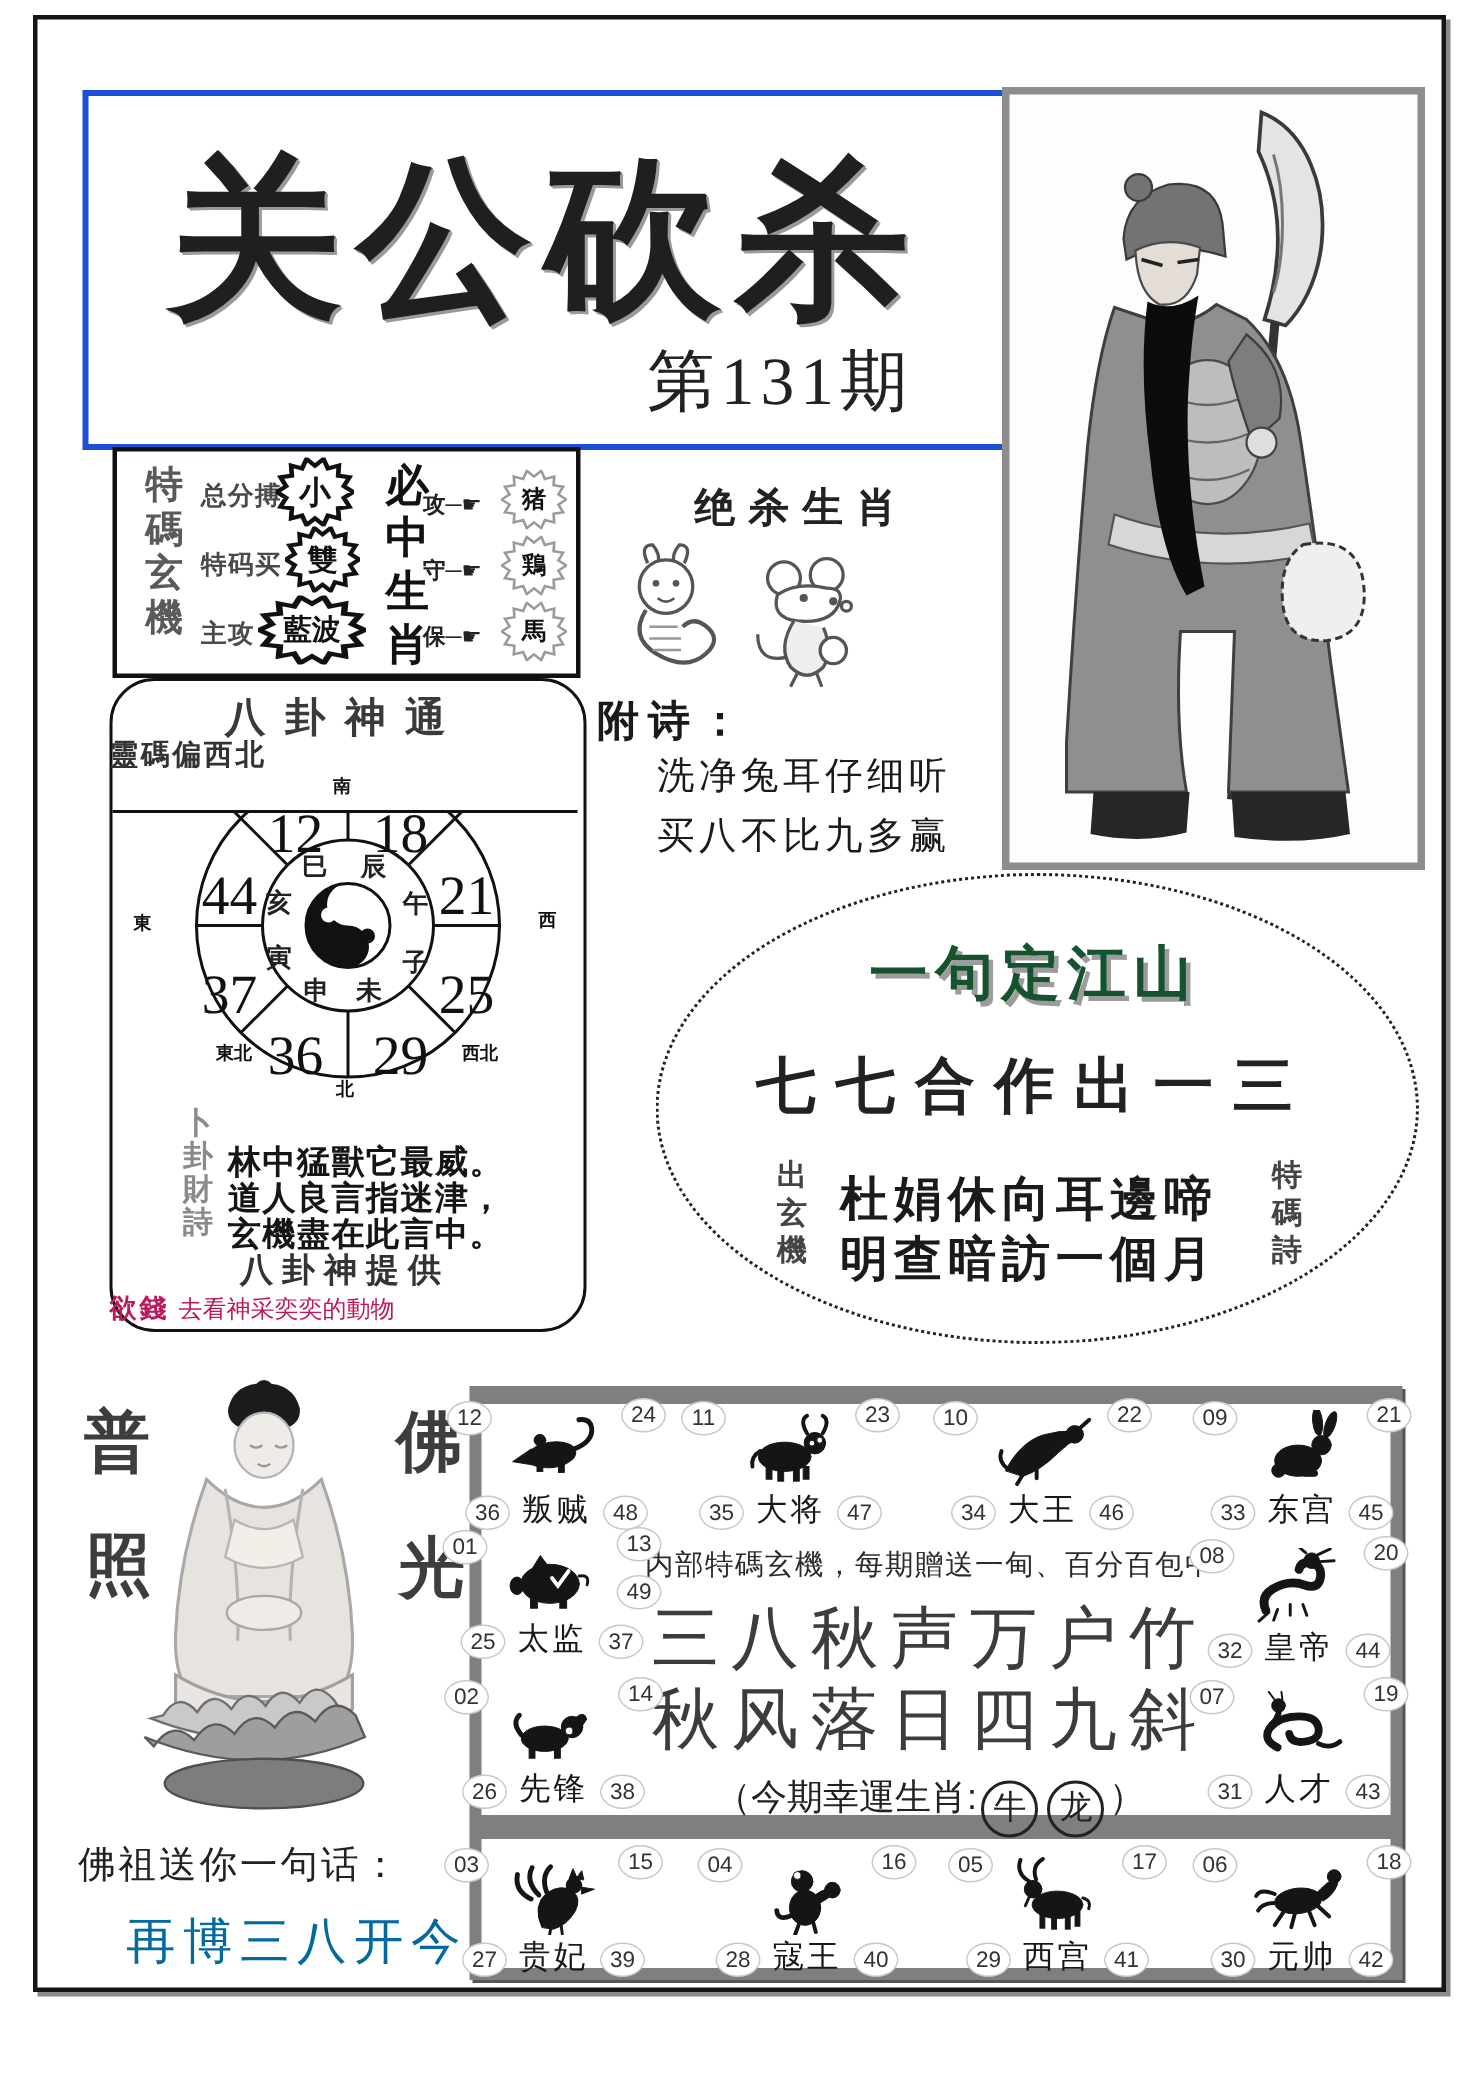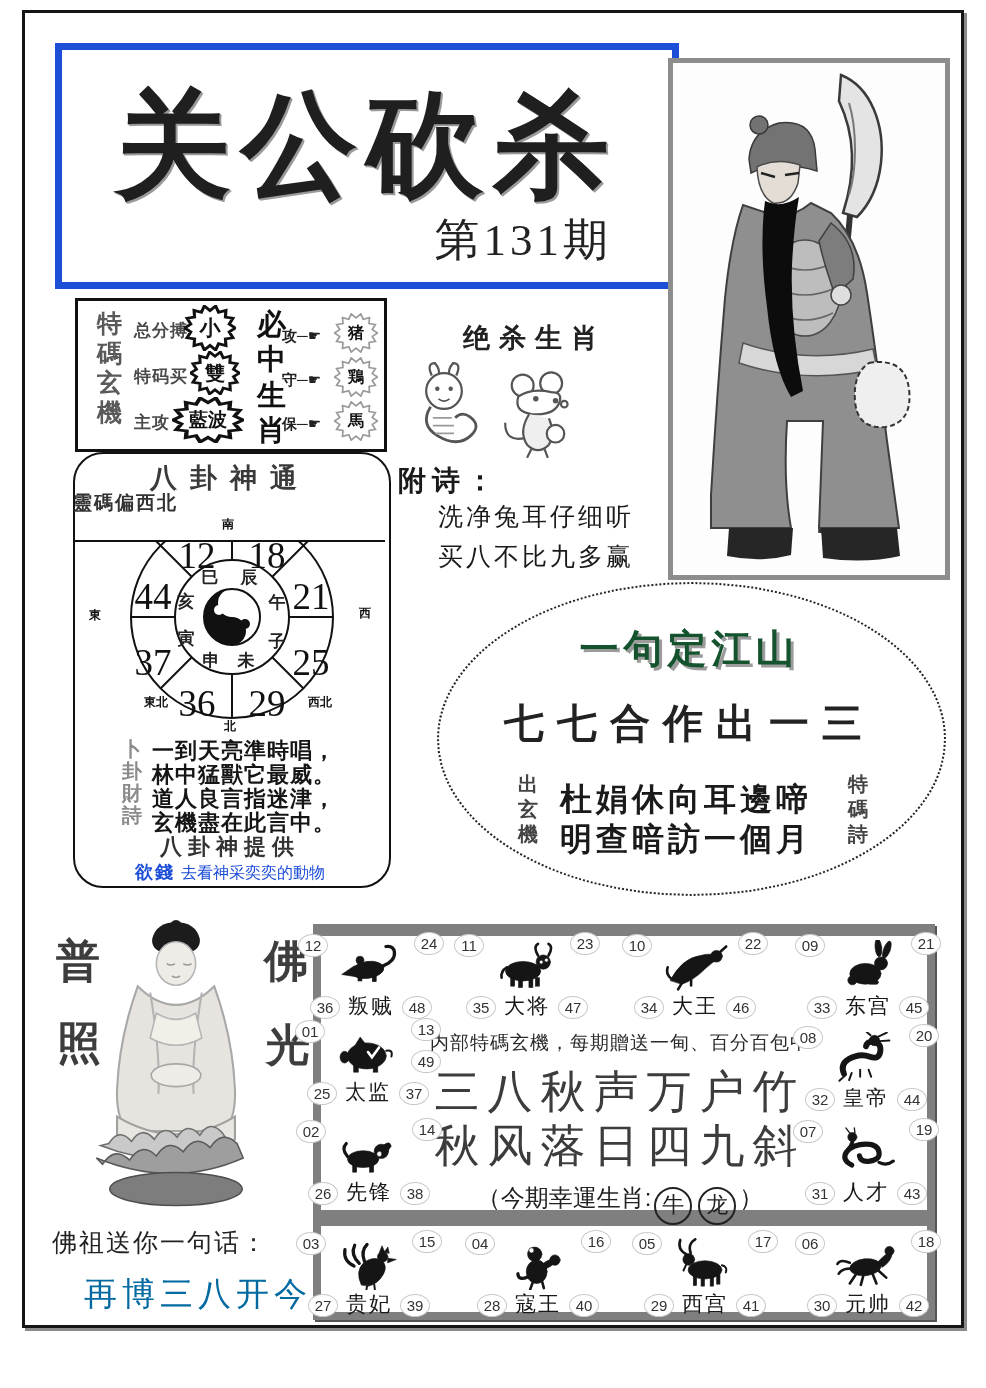--- a/index.html
+++ b/index.html
@@ -3,21 +3,21 @@
 <meta charset="utf-8">
 <style>
   html,body{margin:0;padding:0;background:#fff}
   .page{position:relative;width:986px;height:1388px;background:#fff;overflow:hidden;
         font-family:"Liberation Sans","DejaVu Sans",sans-serif;color:#111}
   .ab{position:absolute}
   .serif{font-family:"Liberation Serif","DejaVu Serif",serif}
   
   .frame{left:22px;top:10px;width:936px;height:1312px;border:3px solid #151515;box-shadow:3px 3px 0 #8a8a8a}
   
-  .titlebox{left:55px;top:43px;width:610px;height:232px;border:7px solid #1d4ed8}
+  .titlebox{left:55px;top:60px;width:610px;height:232px;border:4px solid #1d4ed8}
   .bigtitle{left:0;top:18px;width:100%;text-align:center;font-size:116px;font-weight:bold;
             letter-spacing:10px;color:#1f1f1f;text-shadow:2px 2px 0 #9a9a9a,1px 1px 0 #555;
             font-family:"Liberation Serif","DejaVu Serif",serif}
   .issue{right:60px;bottom:12px;font-size:45px;color:#222;letter-spacing:4px}
   
   .ggbox{left:668px;top:58px;width:272px;height:512px;border:5px solid #8d8d8d;background:#fdfdfd}
   
   .mbox{left:75px;top:298px;width:306px;height:148px;border:3px solid #111}
   .vert{word-break:break-all;text-align:right;line-height:1.18}
   .mtitle{left:8px;top:8px;width:34px;font-size:25px;font-weight:bold;color:#5a5a5a}
@@ -36,21 +36,21 @@
   .btitle{left:73px;top:460px;width:314px;text-align:center;font-size:27px;font-weight:bold;
           letter-spacing:13px;color:#3a3a3a;font-family:"Liberation Serif","DejaVu Serif",serif}
   .bsub{left:73px;top:490px;width:314px;text-align:left;font-size:19px;font-weight:bold;color:#333;letter-spacing:2px}
   .dir{font-size:12px;font-weight:bold;color:#111}
   .clipline{left:75px;top:540px;width:310px;border-top:2px solid #111}
   .bpoem{font-size:22px;font-weight:bold;color:#151515;letter-spacing:1px;white-space:nowrap;
          font-family:"Liberation Serif","DejaVu Serif",serif}
   .bplabel{left:114px;top:738px;width:28px;font-size:20px;font-weight:bold;color:#8a8a8a;line-height:1.1}
   .bprov{left:73px;top:832px;width:314px;text-align:center;font-size:22px;font-weight:bold;letter-spacing:6px;color:#333;
          font-family:"Liberation Serif","DejaVu Serif",serif}
-  .bhint{left:73px;top:860px;width:314px;text-align:center;font-size:16px;color:#1d4ed8}
+  .bhint{left:73px;top:860px;width:314px;text-align:left;font-size:16px;color:#be185d}
   .bhint b{font-size:18px;letter-spacing:2px;margin-right:6px}
   
   .ellipse{left:437px;top:582px;width:505px;height:310px;border:2px dotted #222;border-radius:50%}
   .etitle{left:437px;top:622px;width:505px;text-align:center;font-size:39px;font-weight:bold;color:#14532d;
           letter-spacing:5px;text-shadow:3px 3px 0 #9c9c9c}
   .emain{left:437px;top:696px;width:505px;text-align:center;font-size:40px;font-weight:bold;color:#222;
          letter-spacing:13px;font-family:"Liberation Serif","DejaVu Serif",serif}
   .eside{width:26px;font-size:20px;font-weight:bold;color:#444;line-height:1.25}
   .eline{font-size:32px;font-weight:bold;color:#1a1a1a;letter-spacing:4px;white-space:nowrap}
   
@@ -232,21 +232,20 @@
       <circle cx="245" cy="624" r="5" fill="#111"></circle>
     </g>
   </svg>
   <span class="ab dir" style="left:89px;top:607px">東</span>
   <span class="ab dir" style="left:359px;top:605px">西</span>
   <span class="ab dir" style="left:144px;top:694px">東北</span>
   <span class="ab dir" style="left:308px;top:694px">西北</span>
   <span class="ab dir" style="left:224px;top:718px">北</span>
 
   <div class="ab vert bplabel">卜卦財詩</div>
-  <div class="ab bpoem" style="left:152px;top:736px">一到天亮準時唱，</div>
   <div class="ab bpoem" style="left:152px;top:760px">林中猛獸它最威。</div>
   <div class="ab bpoem" style="left:152px;top:784px">道人良言指迷津，</div>
   <div class="ab bpoem" style="left:152px;top:808px">玄機盡在此言中。</div>
   <div class="ab bprov">八卦神提供</div>
   <div class="ab bhint"><b>欲錢</b><span>去看神采奕奕的動物</span></div>
 
   <div class="ab ellipse"></div>
   <div class="ab etitle">一句定江山</div>
   <div class="ab emain">七七合作出一三</div>
   <div class="ab vert eside" style="left:512px;top:772px">出玄機</div>

